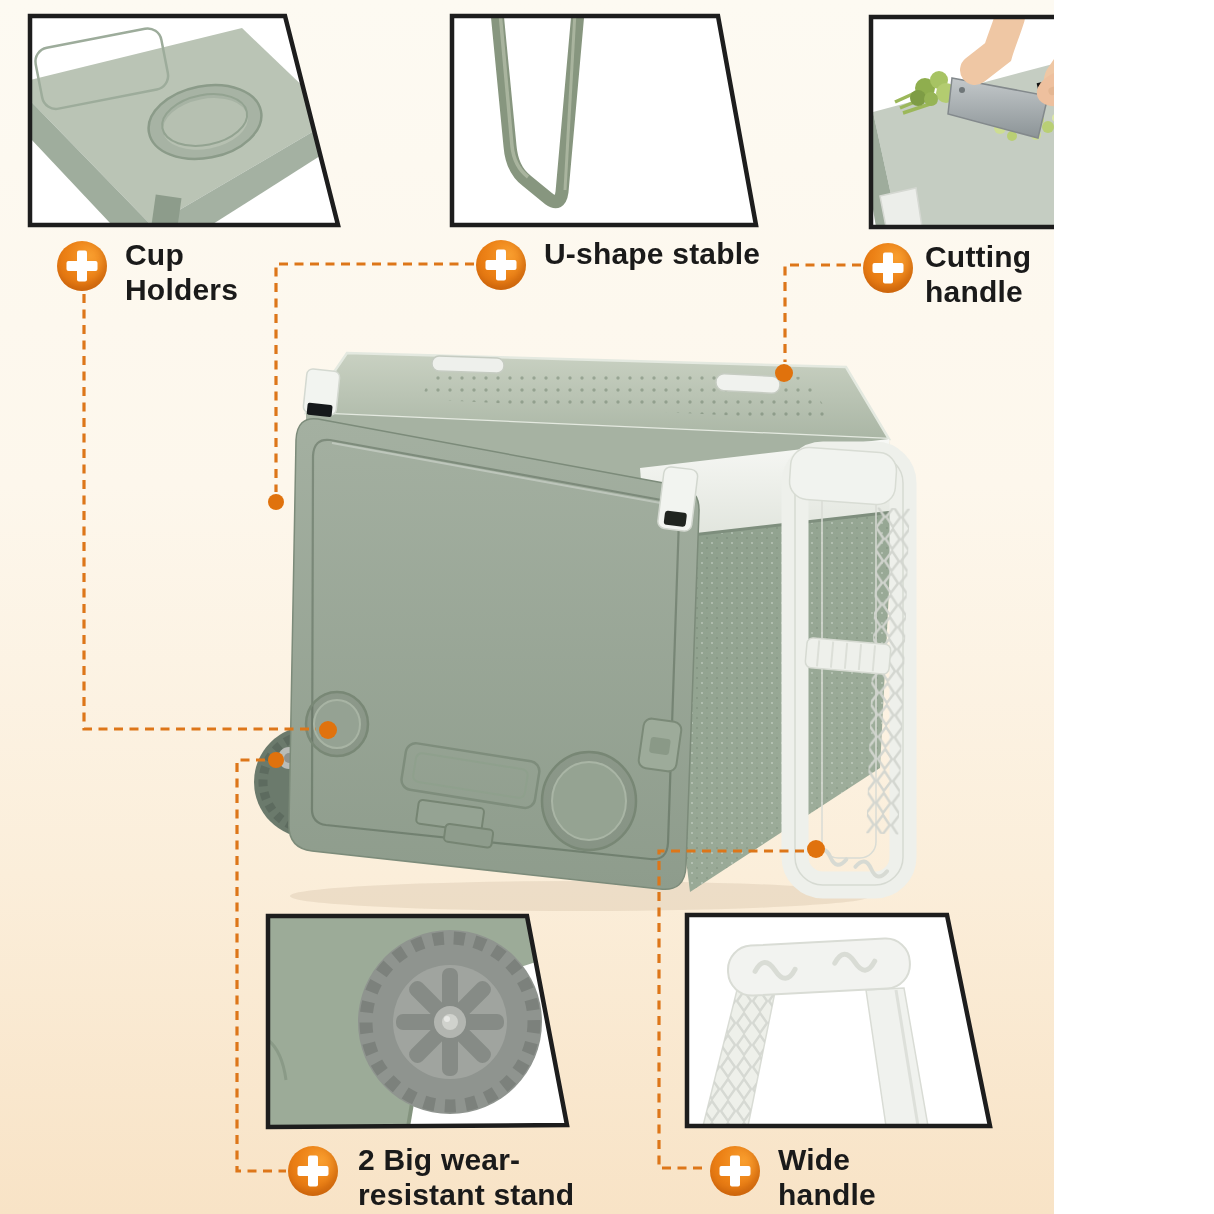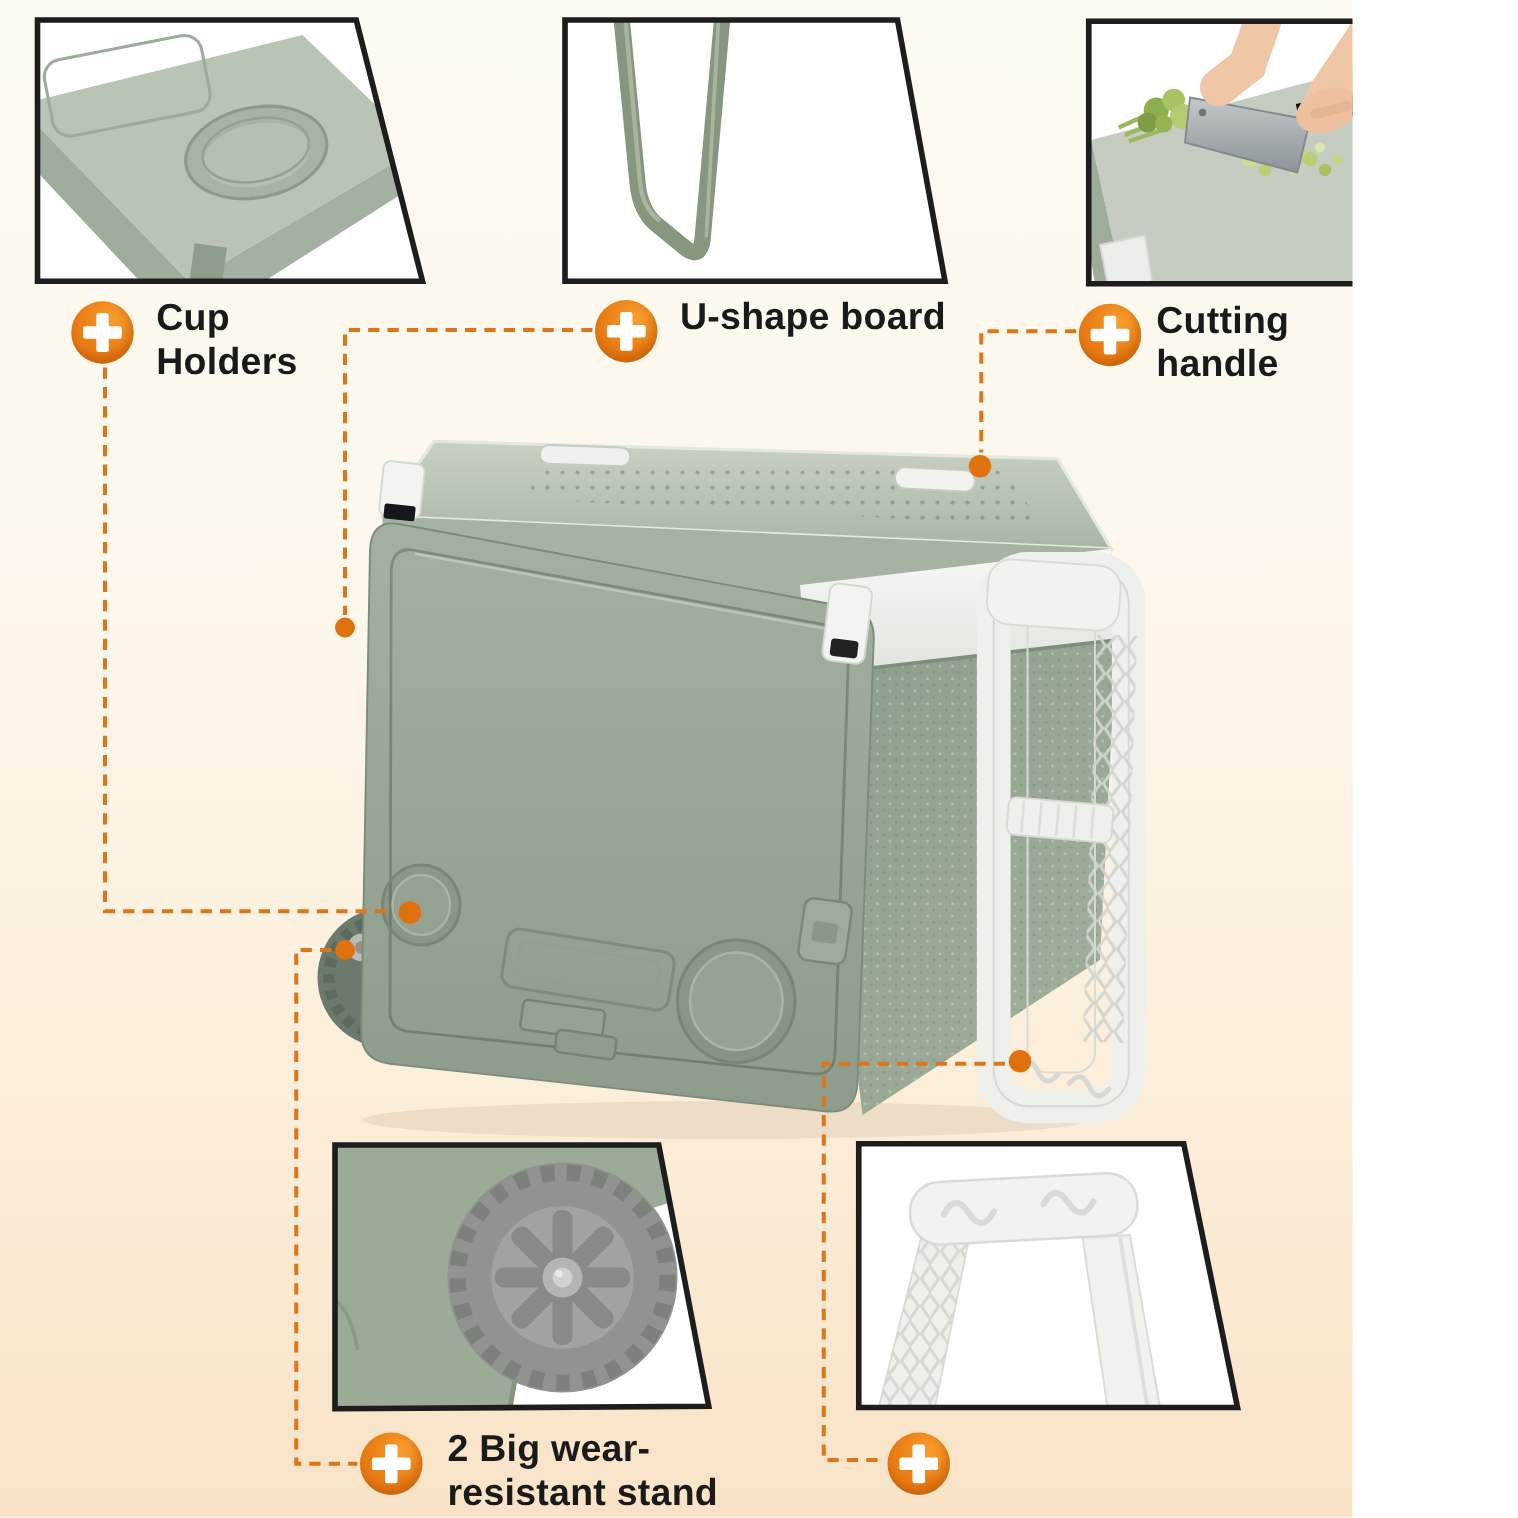--- a/index.html
+++ b/index.html
@@ -1,20 +1,19 @@
 <!DOCTYPE html>
 <html><head>
 <meta charset="utf-8">
 <style>
   html,body{margin:0;padding:0;background:#fff;}
   .canvas{
     position:relative;width:1054px;height:1214px;overflow:hidden;
     background:linear-gradient(180deg,#fdfaf2 0%,#fdf7ec 40%,#fbeeda 72%,#f8e3c6 100%);
     font-family:"Liberation Sans","DejaVu Sans",sans-serif;
-    padding-left:28px;
   }
   .scene{position:absolute;left:0;top:0;width:1214px;height:1214px;}
   .feature{position:absolute;display:flex;gap:18px;align-items:flex-start;}
   .plus-badge{
     width:50px;height:50px;border-radius:50%;flex:0 0 auto;position:relative;
     background:radial-gradient(circle at 66% 30%,#f89e2f 0%,#ec8116 48%,#da6c0c 100%);
     box-shadow:inset -3px -5px 7px rgba(150,60,0,.30);
   }
   .plus-badge::before,.plus-badge::after{
     content:"";position:absolute;left:50%;top:50%;transform:translate(-50%,-50%);
@@ -298,21 +297,21 @@
     <span class="plus-badge"></span>
     <div class="feature-text">
       <span style="display:block">Cup</span>
       <span style="display:block">Holders</span>
     </div>
   </div>
 
   <div class="feature" id="f-legs">
     <span class="plus-badge"></span>
     <div class="feature-text">
-      <span style="display:block">U-shape board</span>
+      <span style="display:block">U-shape stable</span>
     </div>
   </div>
 
   <div class="feature" id="f-cut">
     <span class="plus-badge"></span>
     <div class="feature-text">
       <span style="display:block">Cutting</span>
       <span style="display:block">handle</span>
     </div>
   </div>
@@ -320,15 +319,19 @@
   <div class="feature" id="f-wheels">
     <span class="plus-badge"></span>
     <div class="feature-text">
       <span style="display:block">2 Big wear-</span>
       <span style="display:block">resistant stand</span>
     </div>
   </div>
 
   <div class="feature" id="f-handle">
     <span class="plus-badge"></span>
+    <div class="feature-text">
+      <span style="display:block">Wide</span>
+      <span style="display:block">handle</span>
+    </div>
   </div>
 
 </div>
 
 </body></html>

